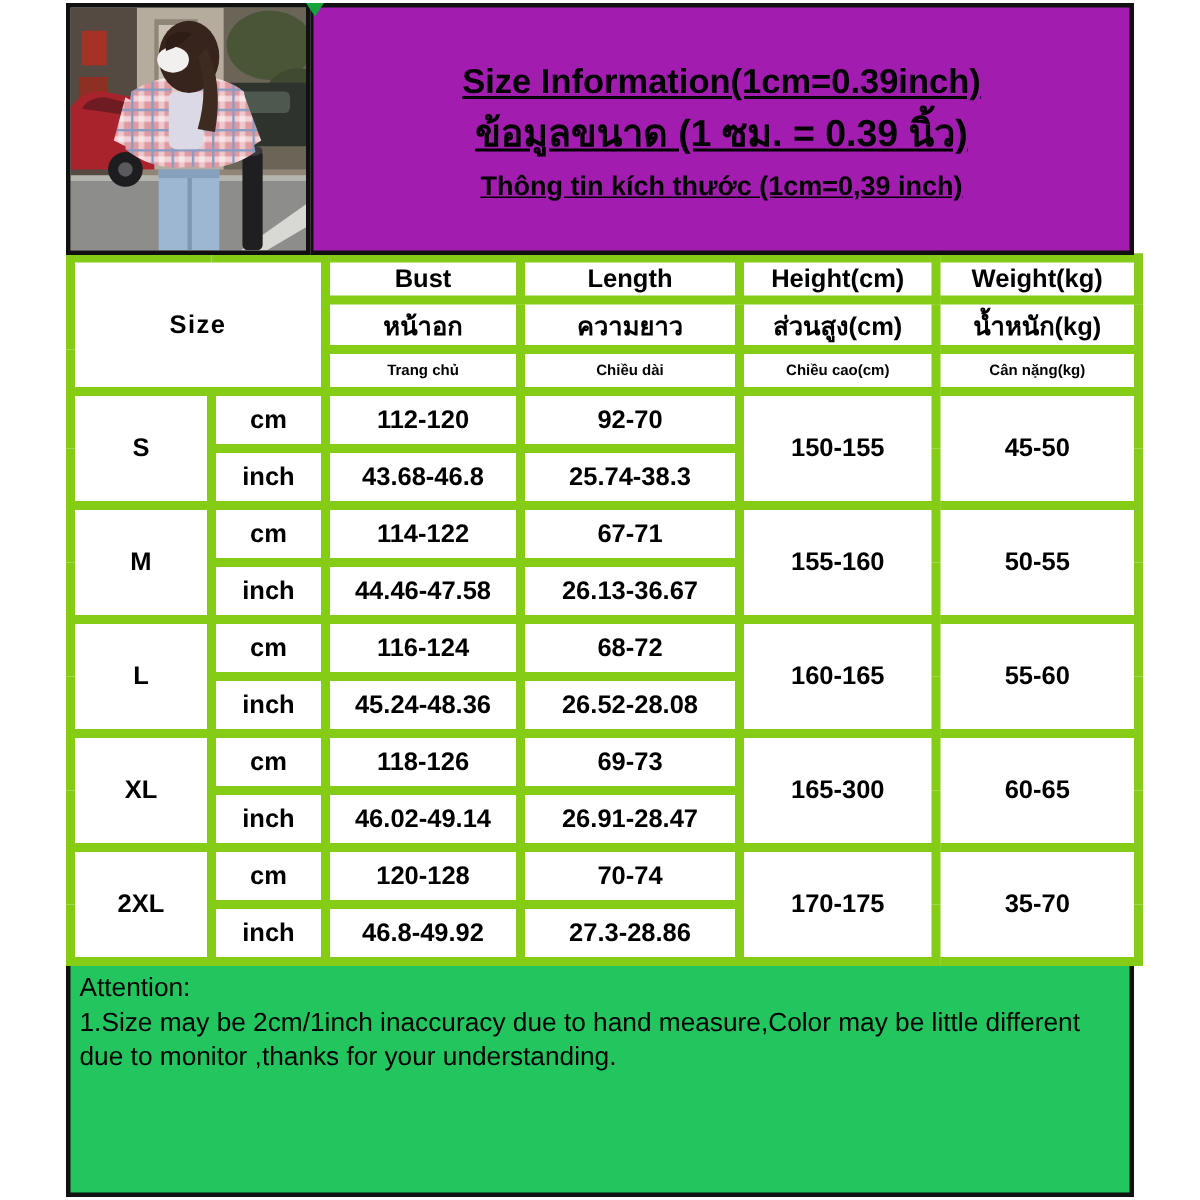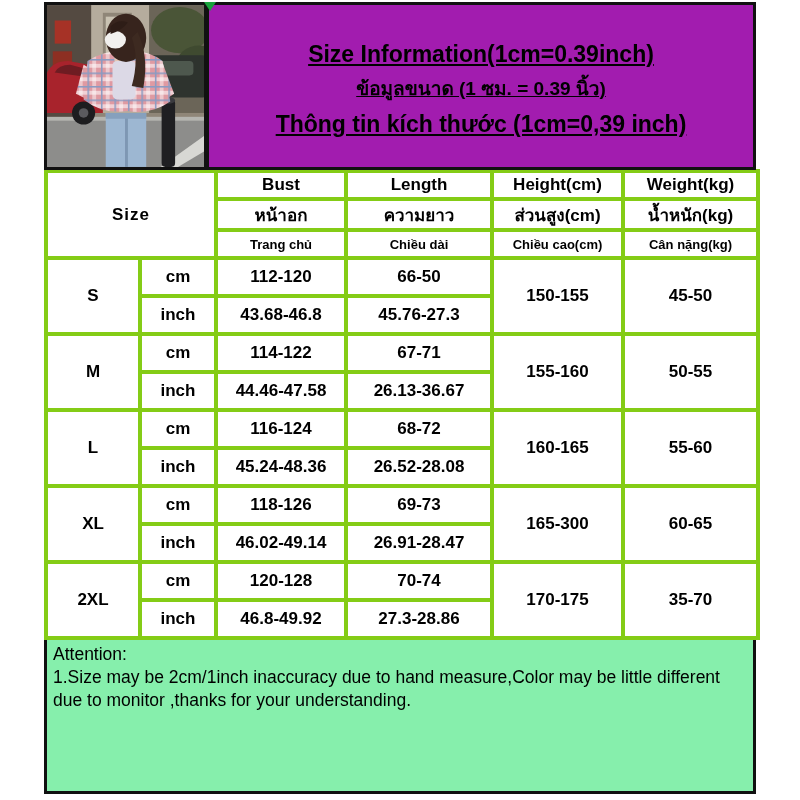--- a/index.html
+++ b/index.html
@@ -19,52 +19,52 @@
   }
   .photo-box svg{display:block;width:100%;height:100%;}
   .title-box{
     flex:1;border:3px solid #111;border-left:2px solid #111;
     background:#a21caf;display:flex;flex-direction:column;
     justify-content:center;align-items:center;text-align:center;
     padding-top:6px;
     text-decoration:underline;
   }
   .title-en{font-size:23px;font-weight:bold;line-height:36px;}
-  .title-th{font-size:19px;font-weight:bold;line-height:34px;}
-  .title-vi{font-size:23px;font-weight:bold;line-height:36px;}
+  .title-th{font-size:25px;font-weight:bold;line-height:34px;}
+  .title-vi{font-size:18px;font-weight:bold;line-height:36px;}
   .corner-marker{
     position:absolute;left:160px;top:0;width:0;height:0;
     border-left:6px solid transparent;border-right:6px solid transparent;
     border-top:9px solid #17a33b;z-index:5;
   }
 
   
   table.size-table{
     border-collapse:collapse;table-layout:fixed;width:712px;
     margin-top:-1px;
   }
   table.size-table td{
-    border:4px solid #84cc16;text-align:center;vertical-align:middle;
+    border:6px solid #84cc16;text-align:center;vertical-align:middle;
     font-weight:bold;font-size:17px;padding:0 2px;overflow:hidden;
     background:#ffffff;
   }
   td.shade-dark{background:#d9d9d9;}
   td.shade-light{background:#f2f2f2;}
   td.big-size{font-size:34px;letter-spacing:1px;}
   td.size-letter{font-size:19px;}
   tr.hrow{height:28px;}
   tr.hrow td{font-size:17px;}
-  tr.hrow.vi td{font-size:13px;margin-left:20px;}
+  tr.hrow.vi td{font-size:10px;margin-left:20px;}
   tr.drow{height:38px;}
   td.outer{border-width:3px;}
 
   
   .attention-box{
     border:3px solid #111;border-top:none;height:154px;
-    padding:3px 6px;background:#86efac;
+    padding:3px 6px;background:#22c55e;
     font-size:17.5px;line-height:23px;font-weight:normal;
   }
 </style>
 </head>
 <body>
 
 <div class="sheet">
 
   <div class="top">
     <div class="photo-box">
@@ -156,28 +156,28 @@
         <td class="shade-dark">Trang chủ</td>
         <td class="shade-dark">Chiều dài</td>
         <td class="shade-dark">Chiều cao(cm)</td>
         <td class="shade-dark">Cân nặng(kg)</td>
       </tr>
 
       <tr class="drow">
         <td class="shade-dark size-letter" rowspan="2">S</td>
         <td class="shade-light">cm</td>
         <td class="shade-light">112-120</td>
-        <td class="shade-light">66-50</td>
+        <td class="shade-light">92-70</td>
         <td class="shade-light" rowspan="2">150-155</td>
         <td class="shade-light" rowspan="2">45-50</td>
       </tr>
       <tr class="drow">
         <td>inch</td>
         <td>43.68-46.8</td>
-        <td>45.76-27.3</td>
+        <td>25.74-38.3</td>
       </tr>
 
       <tr class="drow">
         <td class="shade-dark size-letter" rowspan="2">M</td>
         <td class="shade-light">cm</td>
         <td class="shade-light">114-122</td>
         <td class="shade-light">67-71</td>
         <td class="shade-light" rowspan="2">155-160</td>
         <td class="shade-light" rowspan="2">50-55</td>
       </tr>

